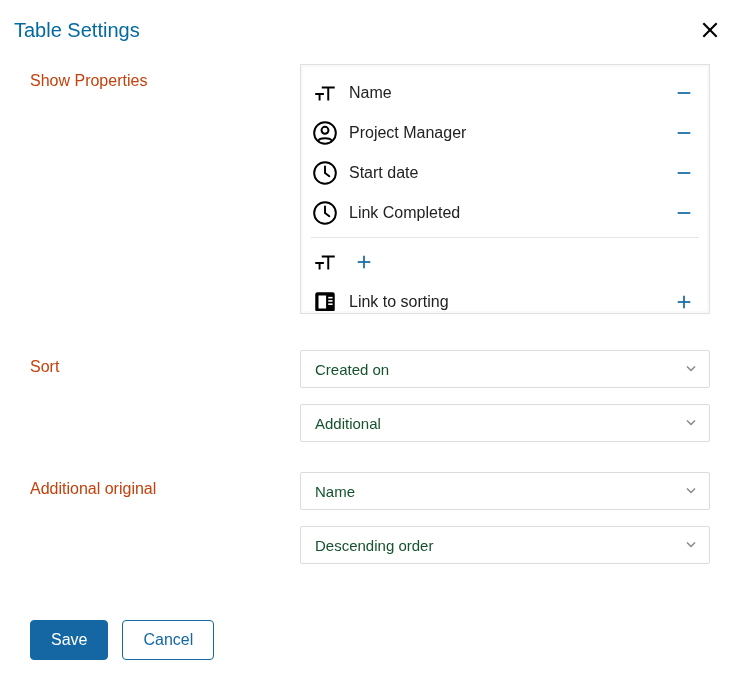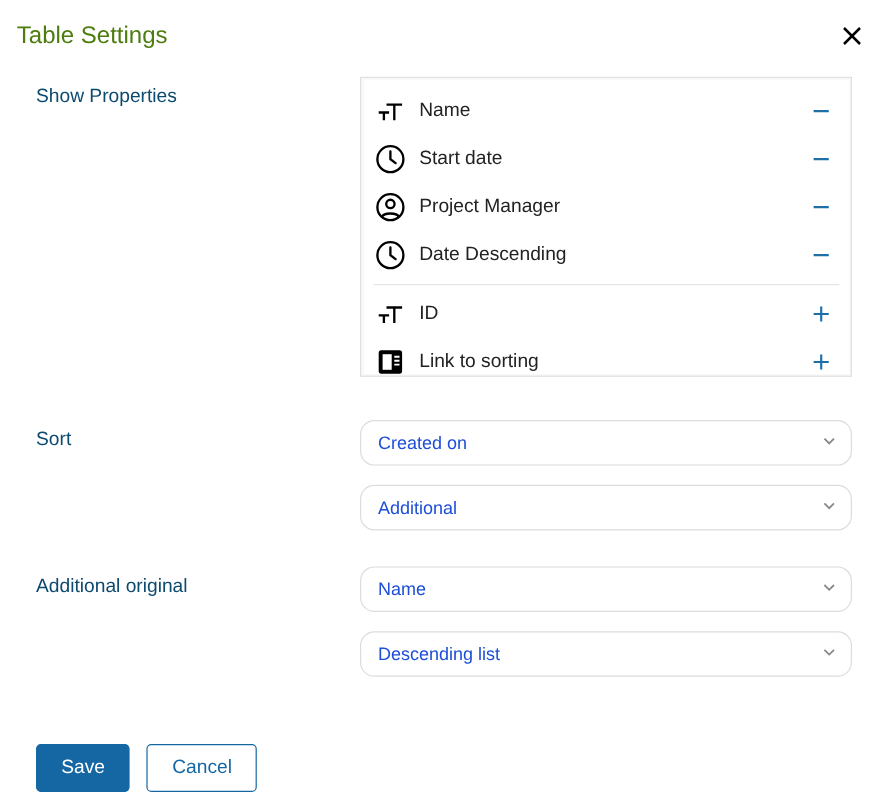--- a/index.html
+++ b/index.html
@@ -18,21 +18,21 @@
   }
   .dialog-header {
     display: flex;
     align-items: center;
     justify-content: space-between;
     padding: 4px 0 8px 0;
   }
   .dialog-title {
     font-size: 20px;
     font-weight: 400;
-    color: #4d7c0f;
+    color: #0369a1;
   }
   .close-btn {
     width: 28px;
     height: 28px;
     display: flex;
     align-items: center;
     justify-content: center;
     cursor: pointer;
     color: #000;
   }
@@ -44,21 +44,21 @@
 
   .row {
     display: flex;
     align-items: flex-start;
     margin-bottom: 14px;
   }
   .row-label {
     width: 238px;
     flex: 0 0 238px;
     font-size: 16px;
-    color: #0c4a6e;
+    color: #c2410c;
     padding-top: 8px;
   }
   .row-control {
     flex: 1;
     max-width: 442px;
     padding-left: 32px;
   }
 
   
   .prop-box {
@@ -121,27 +121,27 @@
   }
   .prop-action.minus svg line { stroke: #1e6fa8; stroke-width:2; }
   .prop-action.plus svg line { stroke: #1e6fa8; stroke-width:2; }
 
   
   .select {
     position: relative;
     width: 100%;
     height: 38px;
     border: 1px solid #dcdcdc;
-    border-radius: 12px;
+    border-radius: 2px;
     background: #fff;
     display:flex;
     align-items:center;
     padding: 0 34px 0 14px;
     font-size: 15px;
-    color: #1d4ed8;
+    color: #14532d;
     cursor: pointer;
     margin-bottom: 16px;
   }
   .select .chev {
     position: absolute;
     right: 12px;
     top: 50%;
     transform: translateY(-50%);
     color: #888;
   }
@@ -219,70 +219,69 @@
                 <span class="prop-action minus">
                   <svg viewBox="0 0 20 20" width="18" height="18">
                     <line x1="3" y1="10" x2="17" y2="10"></line>
                   </svg>
                 </span>
               </div>
               <div class="prop-item">
                 <span class="prop-icon">
                   <svg viewBox="0 0 24 24" width="26" height="26">
                     <circle cx="12" cy="12" r="10" fill="none" stroke="#000" stroke-width="1.8"></circle>
+                    <circle cx="12" cy="9.5" r="3.2" fill="none" stroke="#000" stroke-width="1.8"></circle>
+                    <path d="M5.5 19.5 C7 16 17 16 18.5 19.5" fill="none" stroke="#000" stroke-width="1.8"></path>
+                  </svg>
+                </span>
+                <span class="prop-label">Project Manager</span>
+                <span class="prop-action minus">
+                  <svg viewBox="0 0 20 20" width="18" height="18">
+                    <line x1="3" y1="10" x2="17" y2="10"></line>
+                  </svg>
+                </span>
+              </div>
+              <div class="prop-item">
+                <span class="prop-icon">
+                  <svg viewBox="0 0 24 24" width="26" height="26">
+                    <circle cx="12" cy="12" r="10" fill="none" stroke="#000" stroke-width="1.8"></circle>
                     <path d="M12 6 v6 l4 3" fill="none" stroke="#000" stroke-width="1.8" stroke-linecap="round"></path>
                   </svg>
                 </span>
                 <span class="prop-label">Start date</span>
                 <span class="prop-action minus">
                   <svg viewBox="0 0 20 20" width="18" height="18">
                     <line x1="3" y1="10" x2="17" y2="10"></line>
                   </svg>
                 </span>
               </div>
               <div class="prop-item">
                 <span class="prop-icon">
                   <svg viewBox="0 0 24 24" width="26" height="26">
                     <circle cx="12" cy="12" r="10" fill="none" stroke="#000" stroke-width="1.8"></circle>
-                    <circle cx="12" cy="9.5" r="3.2" fill="none" stroke="#000" stroke-width="1.8"></circle>
-                    <path d="M5.5 19.5 C7 16 17 16 18.5 19.5" fill="none" stroke="#000" stroke-width="1.8"></path>
-                  </svg>
-                </span>
-                <span class="prop-label">Project Manager</span>
-                <span class="prop-action minus">
-                  <svg viewBox="0 0 20 20" width="18" height="18">
-                    <line x1="3" y1="10" x2="17" y2="10"></line>
-                  </svg>
-                </span>
-              </div>
-              <div class="prop-item">
-                <span class="prop-icon">
-                  <svg viewBox="0 0 24 24" width="26" height="26">
-                    <circle cx="12" cy="12" r="10" fill="none" stroke="#000" stroke-width="1.8"></circle>
                     <path d="M12 6 v6 l4 3" fill="none" stroke="#000" stroke-width="1.8" stroke-linecap="round"></path>
                   </svg>
                 </span>
-                <span class="prop-label">Date Descending</span>
+                <span class="prop-label">Link Completed</span>
                 <span class="prop-action minus">
                   <svg viewBox="0 0 20 20" width="18" height="18">
                     <line x1="3" y1="10" x2="17" y2="10"></line>
                   </svg>
                 </span>
               </div>
               <div class="prop-sep"></div>
               <div class="prop-item">
                 <span class="prop-icon">
                   <svg viewBox="0 0 24 24" width="26" height="26">
                     <g fill="none" stroke="#000" stroke-width="1.8">
                       <path d="M9 7 h12 M15 7 v12"></path>
                       <path d="M3 13 h8 M7 13 v6"></path>
                     </g>
                   </svg>
                 </span>
-                <span class="prop-label">ID</span>
                 <span class="prop-action plus">
                   <svg viewBox="0 0 20 20" width="18" height="18">
                     <line x1="3" y1="10" x2="17" y2="10"></line>
                     <line x1="10" y1="3" x2="10" y2="17"></line>
                   </svg>
                 </span>
               </div>
               <div class="prop-item">
                 <span class="prop-icon">
                   <svg viewBox="0 0 24 24" width="26" height="26">
@@ -333,21 +332,21 @@
       <div class="row-control">
         <div class="select">
           <span>Name</span>
           <span class="chev">
             <svg viewBox="0 0 12 12">
                 <polyline points="2,4 6,8 10,4" fill="none" stroke="#888" stroke-width="1.5"></polyline>
               </svg>
           </span>
         </div>
         <div class="select">
-          <span>Descending list</span>
+          <span>Descending order</span>
           <span class="chev">
             <svg viewBox="0 0 12 12">
                 <polyline points="2,4 6,8 10,4" fill="none" stroke="#888" stroke-width="1.5"></polyline>
               </svg>
           </span>
         </div>
       </div>
     </div>
 
 

